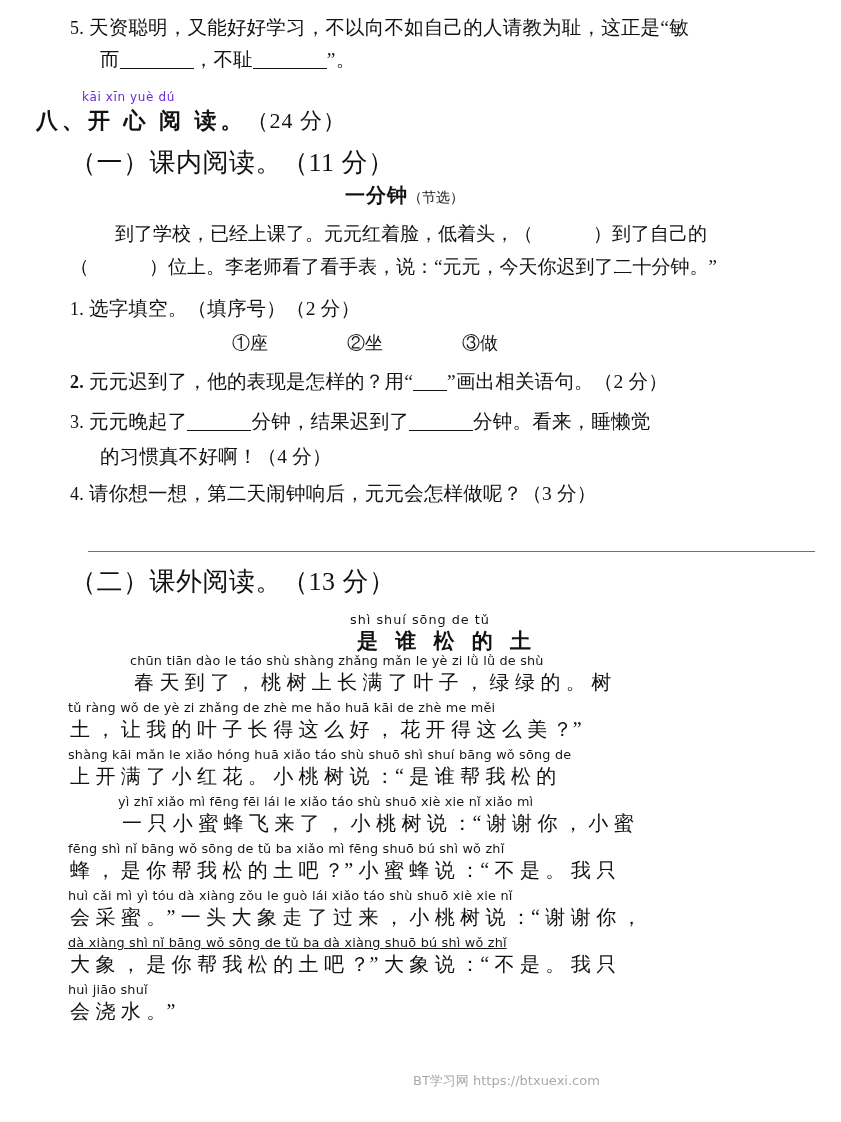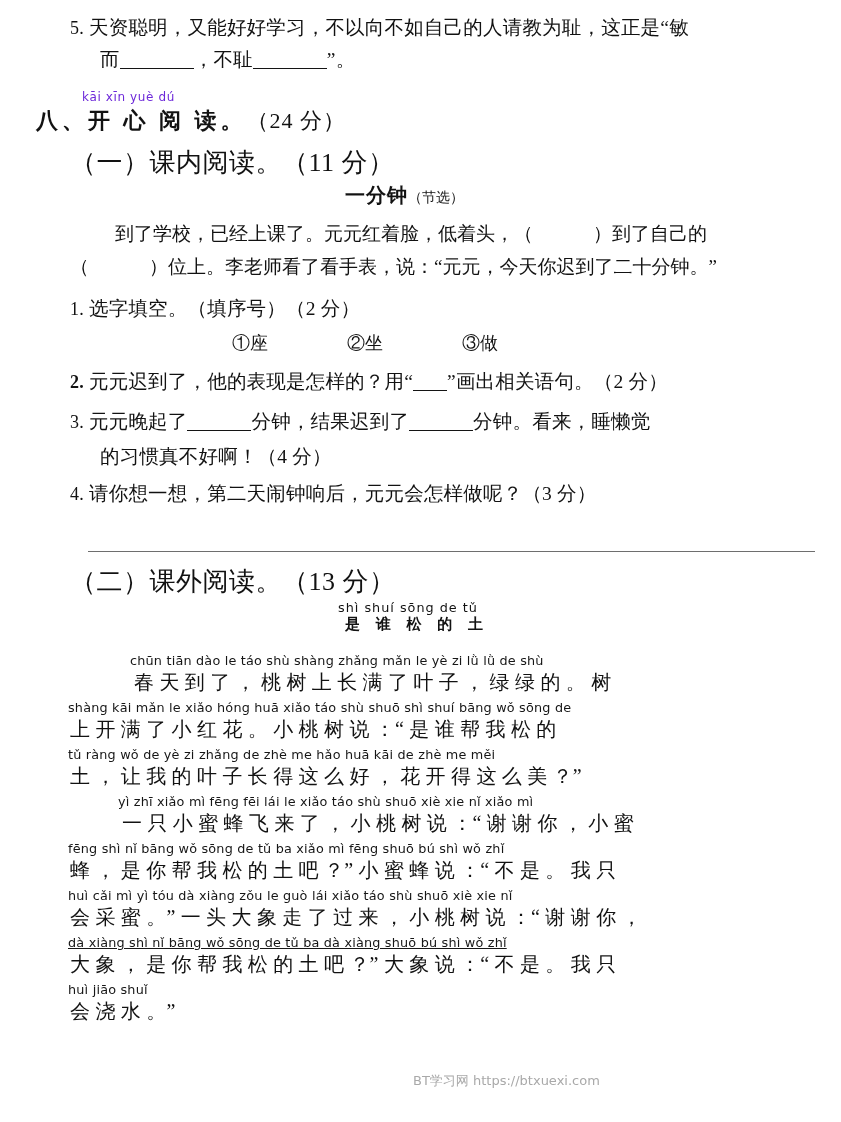--- a/index.html
+++ b/index.html
@@ -12,21 +12,21 @@
     height: 1122px;
     position: relative;
     font-family: "Liberation Serif", "DejaVu Serif", serif;
     color: #121212;
     overflow: hidden;
   }
   .page {
     position: relative;
     width: 841px;
     height: 886px;
-    padding: 0;
+    padding: 12px;
     box-sizing: border-box;
   }
 
   
   .block { position: absolute; }
 
   .q-line {
     font-size: 19.5px;
     line-height: 32px;
     letter-spacing: 0.2px;
@@ -127,21 +127,21 @@
   }
   .art-title-wrap { position: relative; height: 46px; }
   .art-title-wrap .py {
     font-family: "DejaVu Sans", sans-serif;
     font-size: 12.8px;
     letter-spacing: 1px;
     position: absolute; top: 0; left: 0;
     white-space: nowrap;
   }
   .art-title-wrap .hz {
-    font-size: 15px;
+    font-size: 21px;
     font-weight: bold;
     letter-spacing: 6px;
     position: absolute; top: 15px; left: 0;
     white-space: nowrap;
   }
 
   .watermark {
     position: absolute;
     font-family: "DejaVu Sans", sans-serif;
     font-size: 13px;
@@ -219,30 +219,30 @@
   </div>
 
   <div class="article" style="left:68px; top:653px; width:760px;">
 
     <div class="pline">
       <span class="py" style="left:62px;">chūn tiān dào  le      táo shù shàng zhǎng mǎn  le  yè  zi     lǜ  lǜ  de       shù</span>
       <span class="hz" style="left:66px;">春 天 到 了 ， 桃 树  上   长  满 了 叶 子 ， 绿 绿 的 。  树</span>
     </div>
 
     <div class="pline">
+      <span class="py" style="left:0px;">tǔ     ràng wǒ de yè  zi zhǎng de zhè me hǎo    huā kāi de zhè me měi</span>
+      <span class="hz" style="left:2px;">土 ， 让 我 的 叶 子  长  得 这 么 好 ， 花 开 得 这 么 美 ？”</span>
+    </div>
+
+    <div class="pline">
       <span class="py" style="left:0px;">shàng kāi mǎn  le xiǎo hóng huā      xiǎo táo shù shuō       shì shuí bāng wǒ sōng de</span>
       <span class="hz" style="left:2px;">上 开 满 了 小 红 花 。 小 桃 树 说 ：“ 是 谁 帮 我 松 的</span>
     </div>
 
     <div class="pline">
-      <span class="py" style="left:0px;">tǔ     ràng wǒ de yè  zi zhǎng de zhè me hǎo    huā kāi de zhè me měi</span>
-      <span class="hz" style="left:2px;">土 ， 让 我 的 叶 子  长  得 这 么 好 ， 花 开 得 这 么 美 ？”</span>
-    </div>
-
-    <div class="pline">
       <span class="py" style="left:50px;">yì  zhī xiǎo mì fēng fēi  lái  le    xiǎo táo shù shuō       xiè xie nǐ    xiǎo mì</span>
       <span class="hz" style="left:54px;">一 只 小 蜜 蜂 飞 来 了 ， 小 桃 树 说 ：“ 谢 谢 你 ， 小 蜜</span>
     </div>
 
     <div class="pline">
       <span class="py" style="left:0px;">fēng     shì nǐ bāng wǒ sōng de tǔ ba       xiǎo mì fēng shuō      bú shì     wǒ zhǐ</span>
       <span class="hz" style="left:2px;">蜂 ， 是 你 帮 我 松 的 土 吧 ？” 小 蜜 蜂 说 ：“ 不 是 。 我 只</span>
     </div>
 
     <div class="pline">

